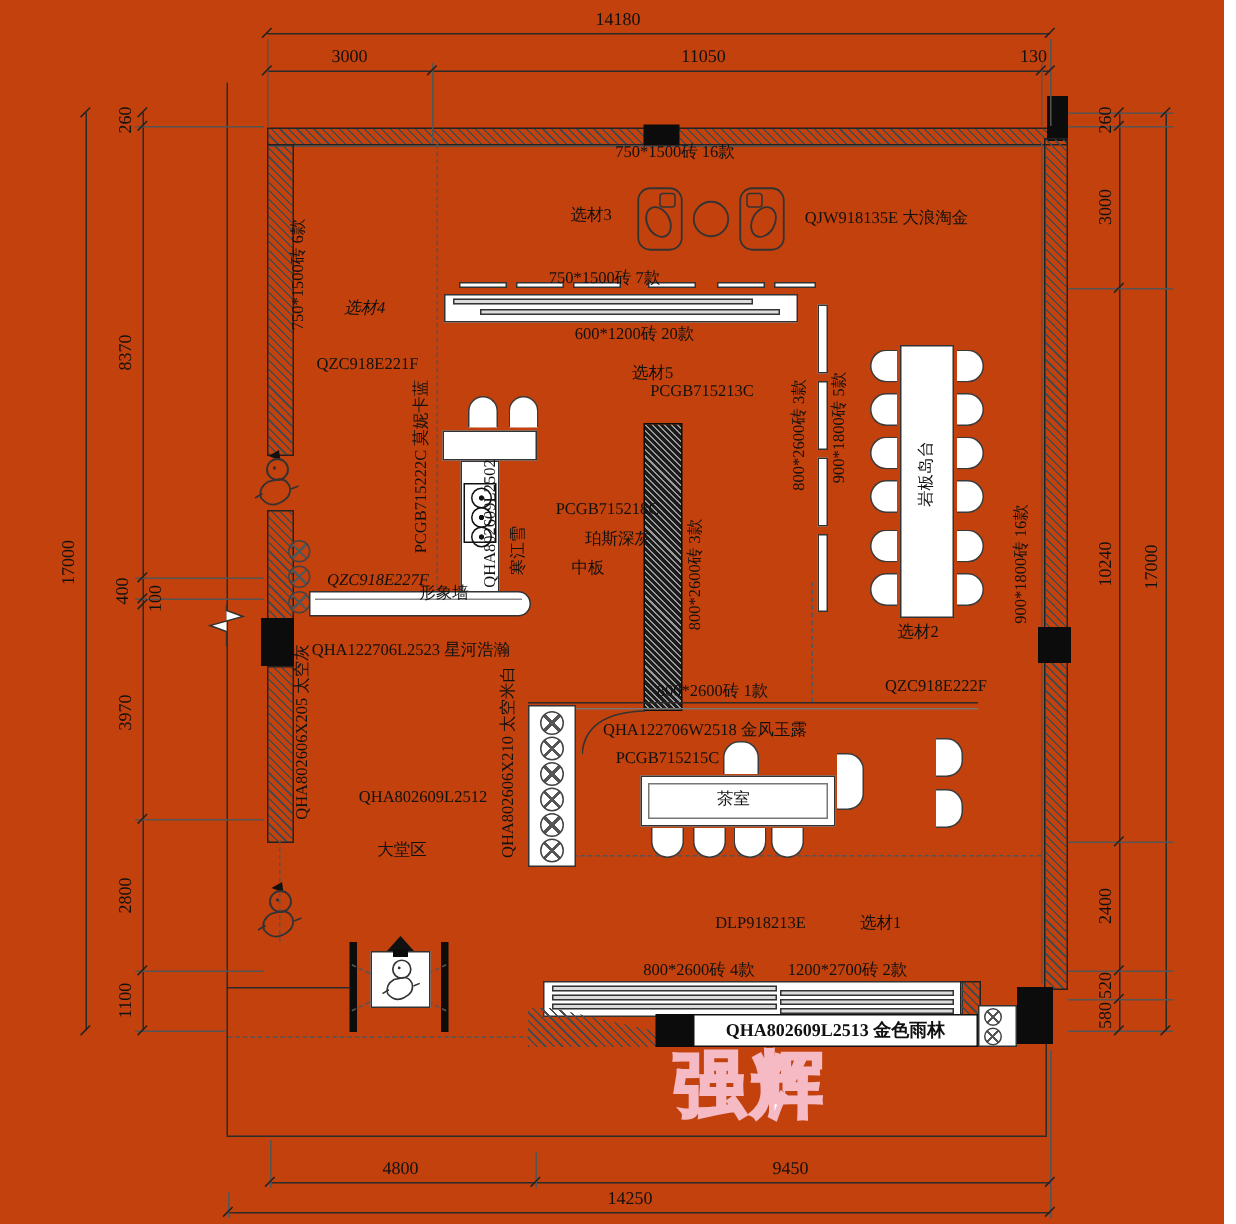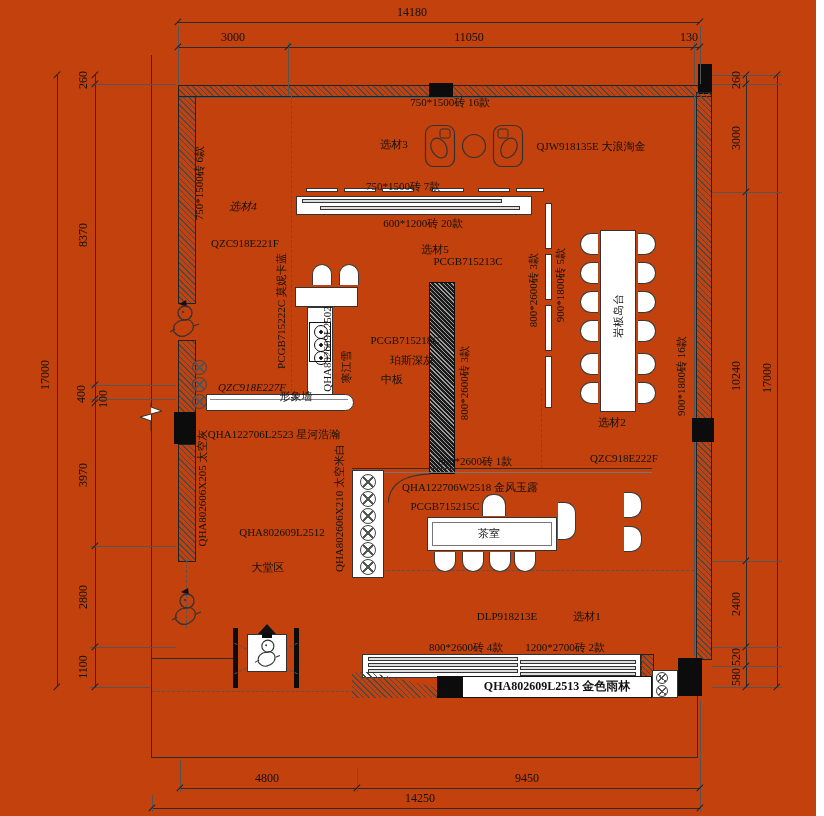--- a/index.html
+++ b/index.html
@@ -318,14 +318,15 @@
   <span class="lbl" style="left:470px;top:487px;">QHA122706W2518  金风玉露</span>
   <span class="lbl" style="left:445px;top:506px;">PCGB715215C</span>
   <span class="lbl" style="left:489px;top:533px;">茶室</span>
   <span class="vlbl" style="left:339px;top:508px;">QHA802606X210 太空米白</span>
   <span class="lbl" style="left:507px;top:616px;">DLP918213E</span>
   <span class="lbl" style="left:587px;top:616px;">选材1</span>
   <span class="lbl" style="left:466px;top:647px;">800*2600砖  4款</span>
   <span class="lbl" style="left:565px;top:647px;">1200*2700砖  2款</span>
   <span class="lbl b" style="left:557px;top:687px;">QHA802609L2513  金色雨林</span>
 
+  <span class="wm-cjk" style="left:501px;top:723px;">强辉</span>
 
 </div>
 
 </body></html>

